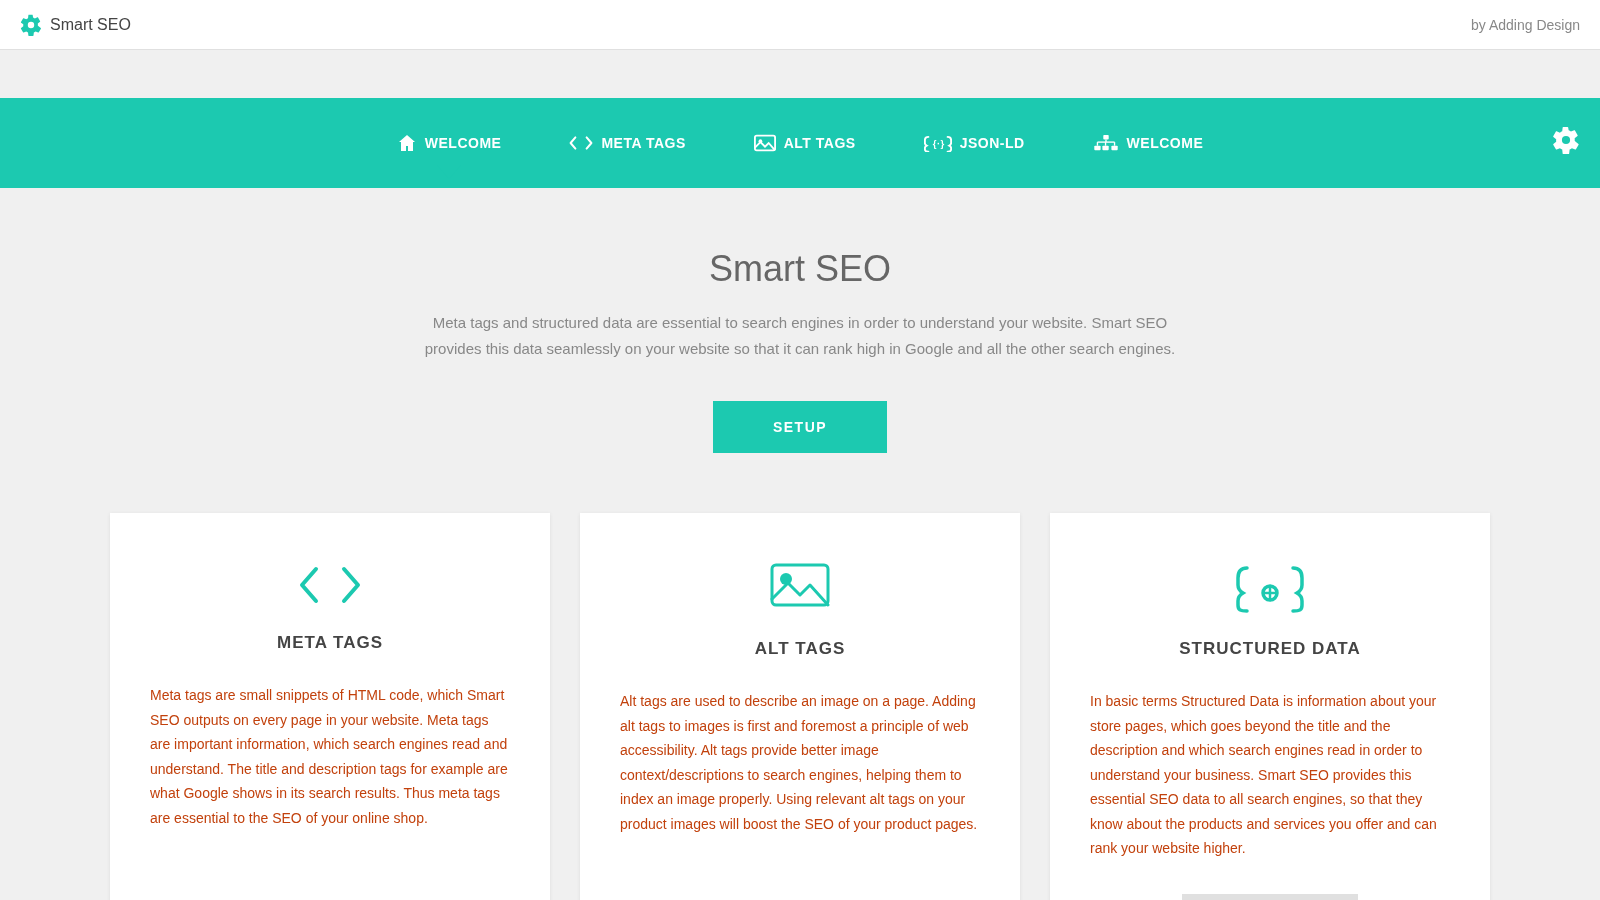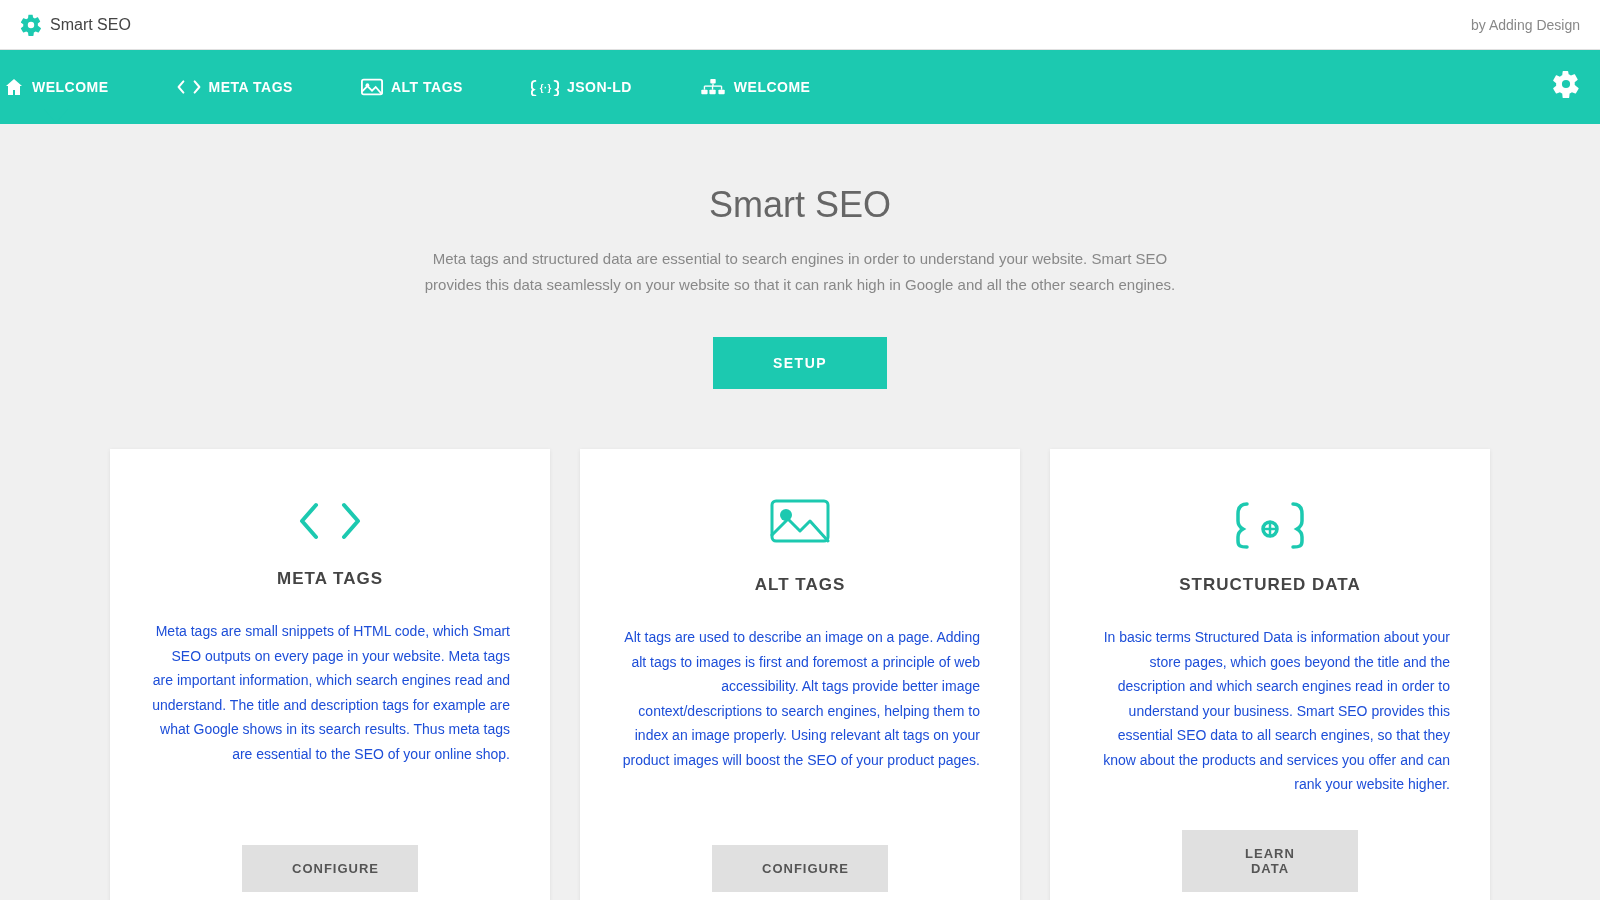--- a/index.html
+++ b/index.html
@@ -31,24 +31,26 @@
       font-weight: 500;
     }
     .top-bar-right {
       font-size: 14px;
       color: #888;
     }
 
     
     .nav-bar {
       background: #1cc9b0;
-      height: 74px;
-      display: flex;
-      align-items: center;
+      height: 90px;
+      display: flex;
+      align-items: center;
+      justify-content: center;
       position: relative;
+      margin-top: 48px;
     }
     .nav-items {
       display: flex;
       align-items: center;
       gap: 60px;
     }
     .nav-item {
       display: flex;
       align-items: center;
       gap: 8px;
@@ -142,22 +144,22 @@
     .card-title {
       font-size: 17px;
       font-weight: 700;
       color: #444;
       letter-spacing: 1px;
       margin-bottom: 30px;
       text-align: center;
     }
     .card-desc {
       font-size: 14px;
-      color: #1d4ed8;
-      text-align: right;
+      color: #c2410c;
+      text-align: left;
       line-height: 1.75;
       flex: 1;
       margin-bottom: 33px;
     }
     .card-btn {
       background: #e0e0e0;
       color: #555;
       border: none;
       padding: 16px 50px;
       font-size: 13px;

